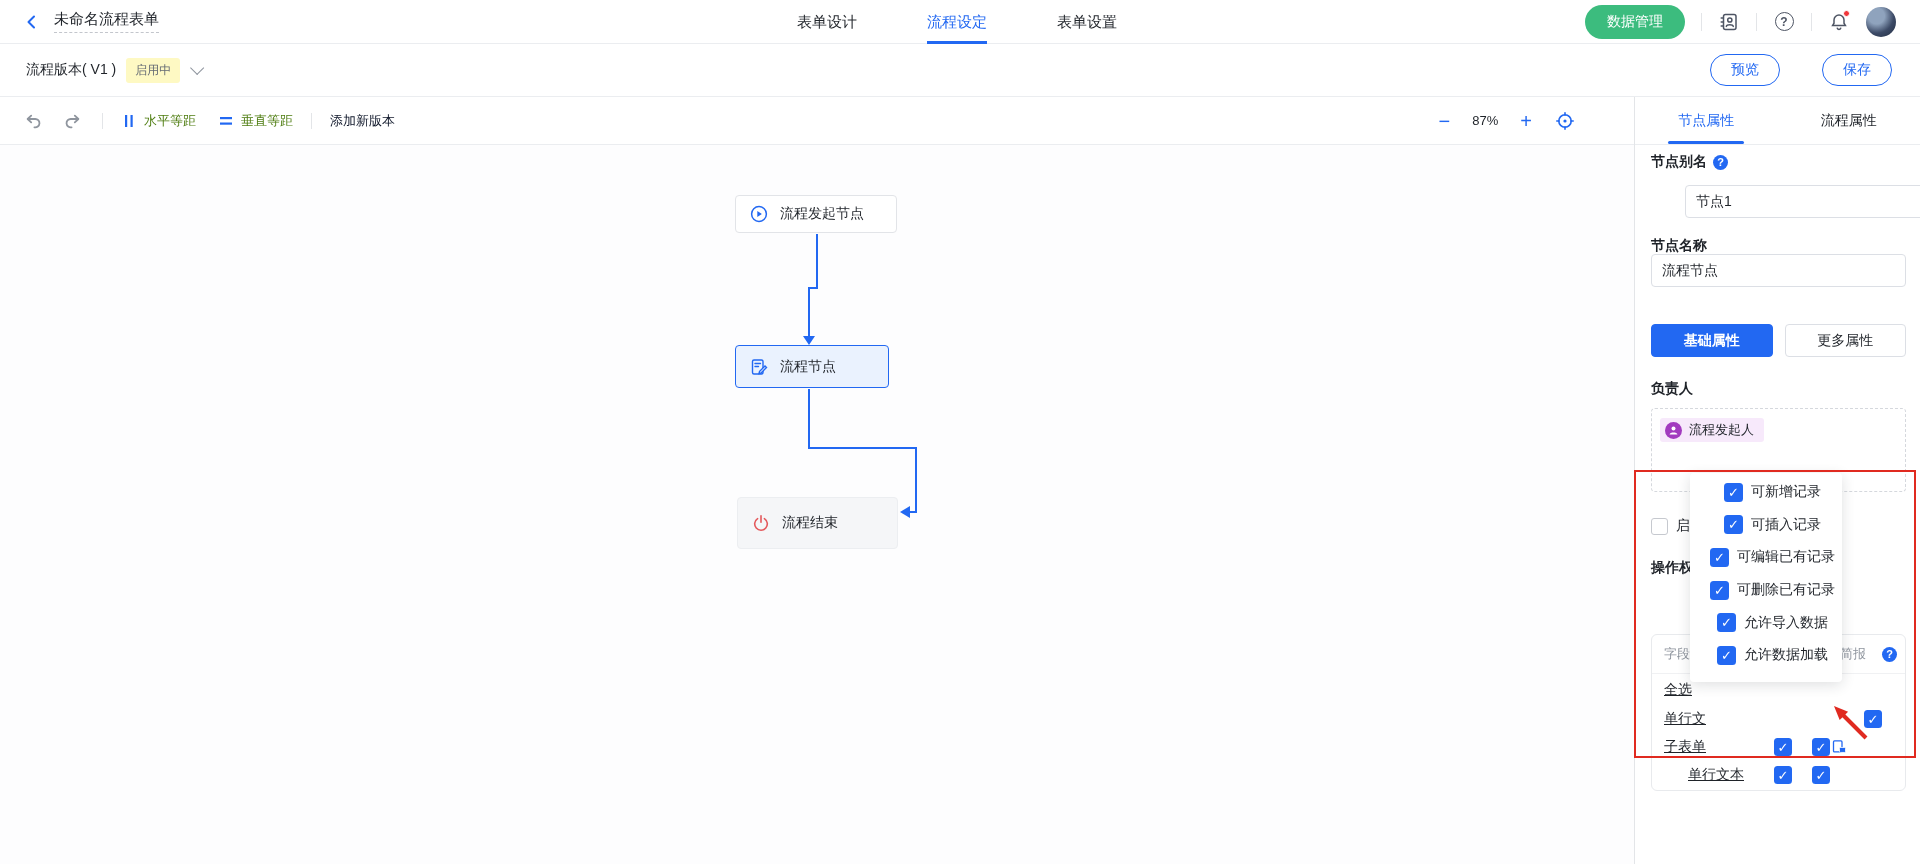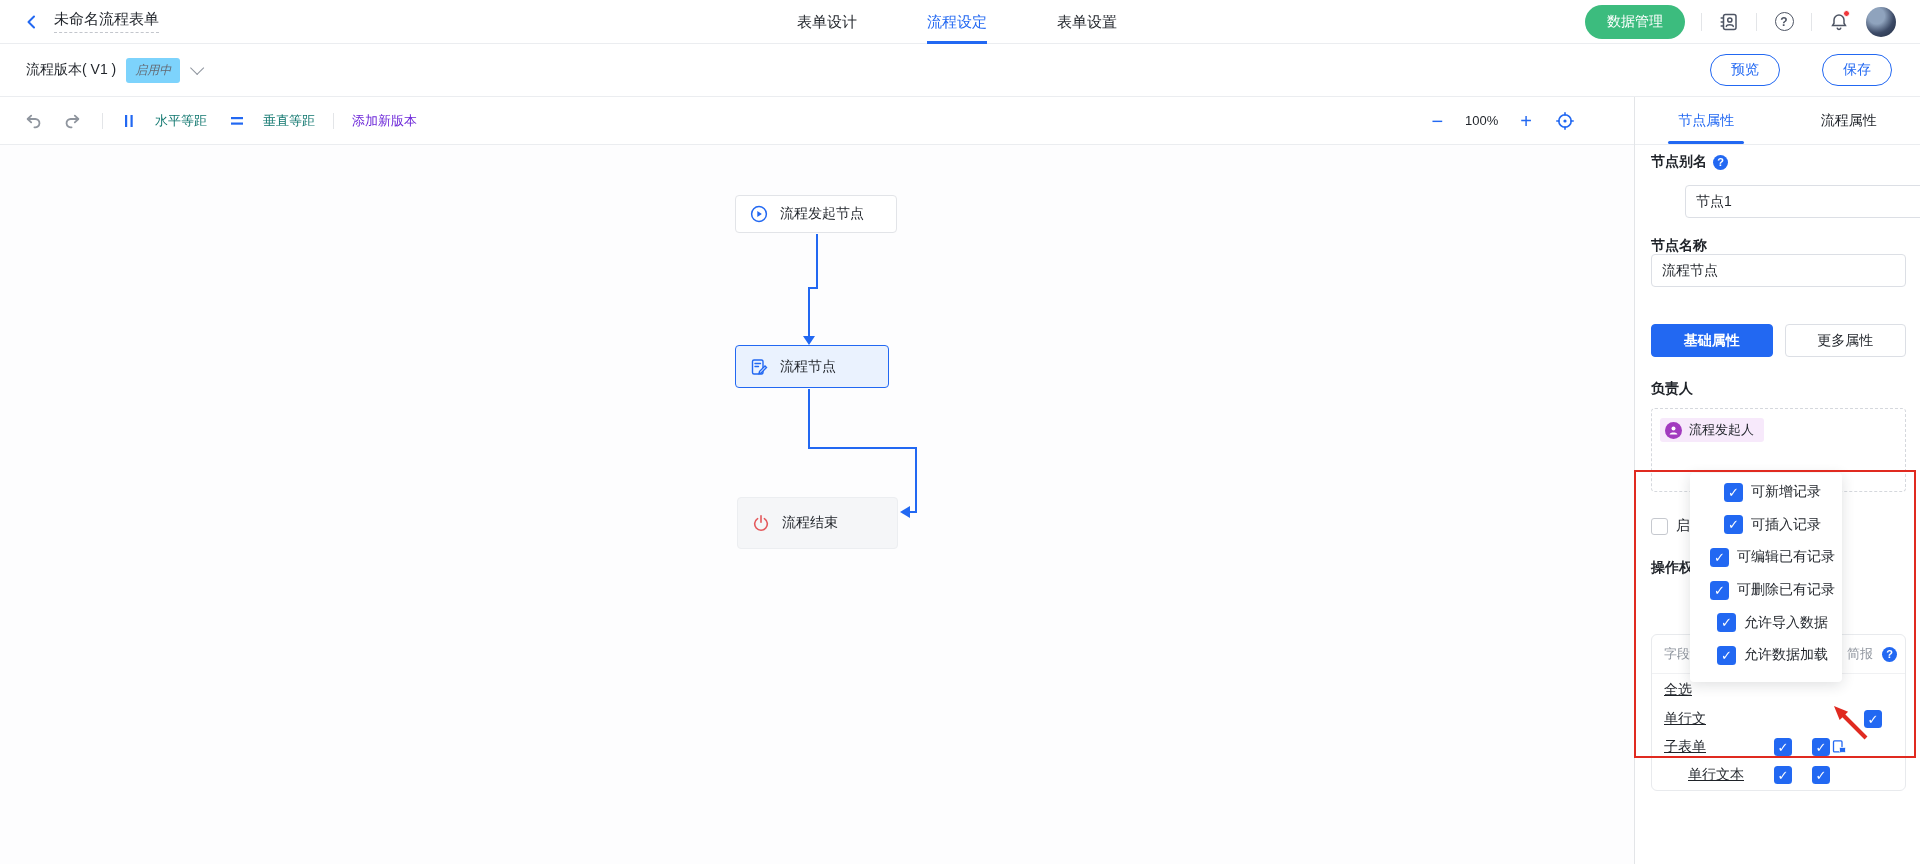--- a/index.html
+++ b/index.html
@@ -26,36 +26,36 @@
     display:flex; align-items:center; justify-content:center; font-size:12px; font-weight:bold; color:#4e5564; }
   .help-outline::after { content:"?"; }
   .bell-dot { position:absolute; top:-1px; right:0; width:7px; height:7px; border-radius:50%;
     background:#f0363a; border:1px solid #fff; }
   .avatar { width:30px; height:30px; border-radius:50%; cursor:pointer;
     background:radial-gradient(circle at 35% 30%, #8fa3bd 0 28%, #3c4a66 60%, #222c40 100%); }
 
   
   .subbar { height:53px; display:flex; align-items:center; padding:0 26px; border-bottom:1px solid #ebedf0; }
   .version-label { font-size:14px; color:#1f2329; }
-  .status-badge { margin-left:10px; background:#7dd3fc; color:#646a73; font-size:12px;
-    padding:4px 9px; border-radius:3px;font-style:italic; }
+  .status-badge { margin-left:10px; background:#fef9c3; color:#646a73; font-size:12px;
+    padding:4px 9px; border-radius:3px; }
   .chev-down { margin-left:10px; width:10px; height:10px; border-right:1.6px solid #8f959e;
     border-bottom:1.6px solid #8f959e; transform:rotate(45deg) translateY(-3px); cursor:pointer; }
   .subbar-right { margin-left:auto; display:flex; gap:42px; padding-right:2px; }
   .btn-outline-blue { background:#fff; border:1px solid #2268f2; color:#2268f2; font-size:14px;
     border-radius:999px; padding:6px 20px; cursor:pointer; }
 
   
   .main { display:flex; height:767px; }
   .canvas-col { flex:1; display:flex; flex-direction:column; min-width:0; }
   .toolbar { height:48px; display:flex; align-items:center; padding:0 22px; border-bottom:1px solid #ebedf0; }
   .tb-icon { width:22px; height:22px; color:#8f959e; cursor:pointer; display:flex; align-items:center; justify-content:center; }
-  .tb-group { display:flex; align-items:center; gap:18px; cursor:pointer; font-size:13px; color:#0f766e;font-family:Liberation Mono, monospace; }
+  .tb-group { display:flex; align-items:center; gap:7px; cursor:pointer; font-size:13px; color:#4d7c0f;font-family:Liberation Mono, monospace; }
   .tb-div { width:1px; height:16px; background:#e3e5e8; margin:0 18px; }
-  .link-blue { color:#6d28d9; font-size:13px; cursor:pointer; }
+  .link-blue { color:#0f172a; font-size:13px; cursor:pointer; }
   .zoom-group { margin-left:auto; display:flex; align-items:center; gap:22px; padding-right:36px; }
   .zoom-sign { color:#2268f2; font-size:20px; cursor:pointer; line-height:1; }
   .zoom-val { font-size:13px; color:#1f2329; }
 
   .canvas { position:relative; flex:1; background:#fdfdfe; }
   .node { position:absolute; display:flex; align-items:center; gap:12px; padding-left:14px;
     border-radius:4px; font-size:14px; cursor:pointer; background:#fff; border:1px solid #e2e4e8; }
   .node-start { left:735px; top:50px; width:162px; height:38px; }
   .node-process { left:735px; top:200px; width:154px; height:43px; background:#eaf2fe; border:1px solid #2268f2; }
   .node-end { left:737px; top:352px; width:161px; height:52px; background:#f5f6f8; border:1px solid #eceef1; }
@@ -87,21 +87,21 @@
     align-items:center; justify-content:center; }
   .cb { width:18px; height:18px; border-radius:3.5px; background:#2268f2; color:#fff; font-size:13px;
     display:flex; align-items:center; justify-content:center; cursor:pointer; flex:0 0 auto; }
   .cb::after { content:"✓"; font-weight:bold; }
   .cb-empty { width:17px; height:17px; border-radius:3px; border:1px solid #c6c9cf; background:#fff; cursor:pointer; }
   .enable-row { display:flex; align-items:center; gap:8px; font-size:14px; }
   .perm-table { width:255px; height:157px; border:1px solid #e8eaed; border-radius:6px; position:relative;
     background:#fff; overflow:hidden; }
   .pt-head { height:39px; display:flex; align-items:center; padding:0 12px; color:#8f959e; font-size:13px;
     border-bottom:1px solid #f0f1f3; position:relative; }
-  .pt-head-right { position:absolute; right:8px; display:flex; align-items:center; gap:9px; }
+  .pt-head-right { position:absolute; right:8px; display:flex; align-items:center; gap:16px; }
   .pt-row { height:28px; display:flex; align-items:center; padding-left:12px; font-size:14px; position:relative;text-decoration:underline; }
   .pt-row.tall { height:31px; }
   .pt-row .cb { position:absolute; top:50%; transform:translateY(-50%); }
   .cb-c2 { left:122px; } .cb-c3 { left:160px; } .cb-c4 { left:212px; }
   .subform-ic { position:absolute; left:180px; top:50%; transform:translateY(-42%); }
   .indent { padding-left:24px; }
 
   
   .dropdown { position:absolute; left:1690px; top:473px; width:152px; height:209px; background:#fff;
     border-radius:4px; box-shadow:0 3px 14px rgba(31,35,41,.14); z-index:40; padding-top:3px; }
@@ -195,21 +195,21 @@
           <rect x="2" y="4" width="12" height="2.2" fill="#2268f2"></rect>
             <rect x="2" y="9.5" width="12" height="2.2" fill="#2268f2"></rect>
         </svg>
         <span>垂直等距</span>
       </span>
       <span class="tb-div"></span>
       <span class="link-blue">添加新版本</span>
 
       <div class="zoom-group">
         <span class="zoom-sign">−</span>
-        <span class="zoom-val">100%</span>
+        <span class="zoom-val">87%</span>
         <span class="zoom-sign">+</span>
         <span class="tb-icon">
           <svg width="20" height="20" viewBox="0 0 20 20" fill="none" stroke="#2268f2" stroke-width="1.6" stroke-linecap="round">
             <circle cx="10" cy="10" r="6.2"></circle>
               <circle cx="10" cy="10" r="1.6" fill="#2268f2" stroke="none"></circle>
             <path d="M10 1.8v2.4M10 15.8v2.4M1.8 10h2.4M15.8 10h2.4"></path>
           </svg>
         </span>
       </div>
     </div>

